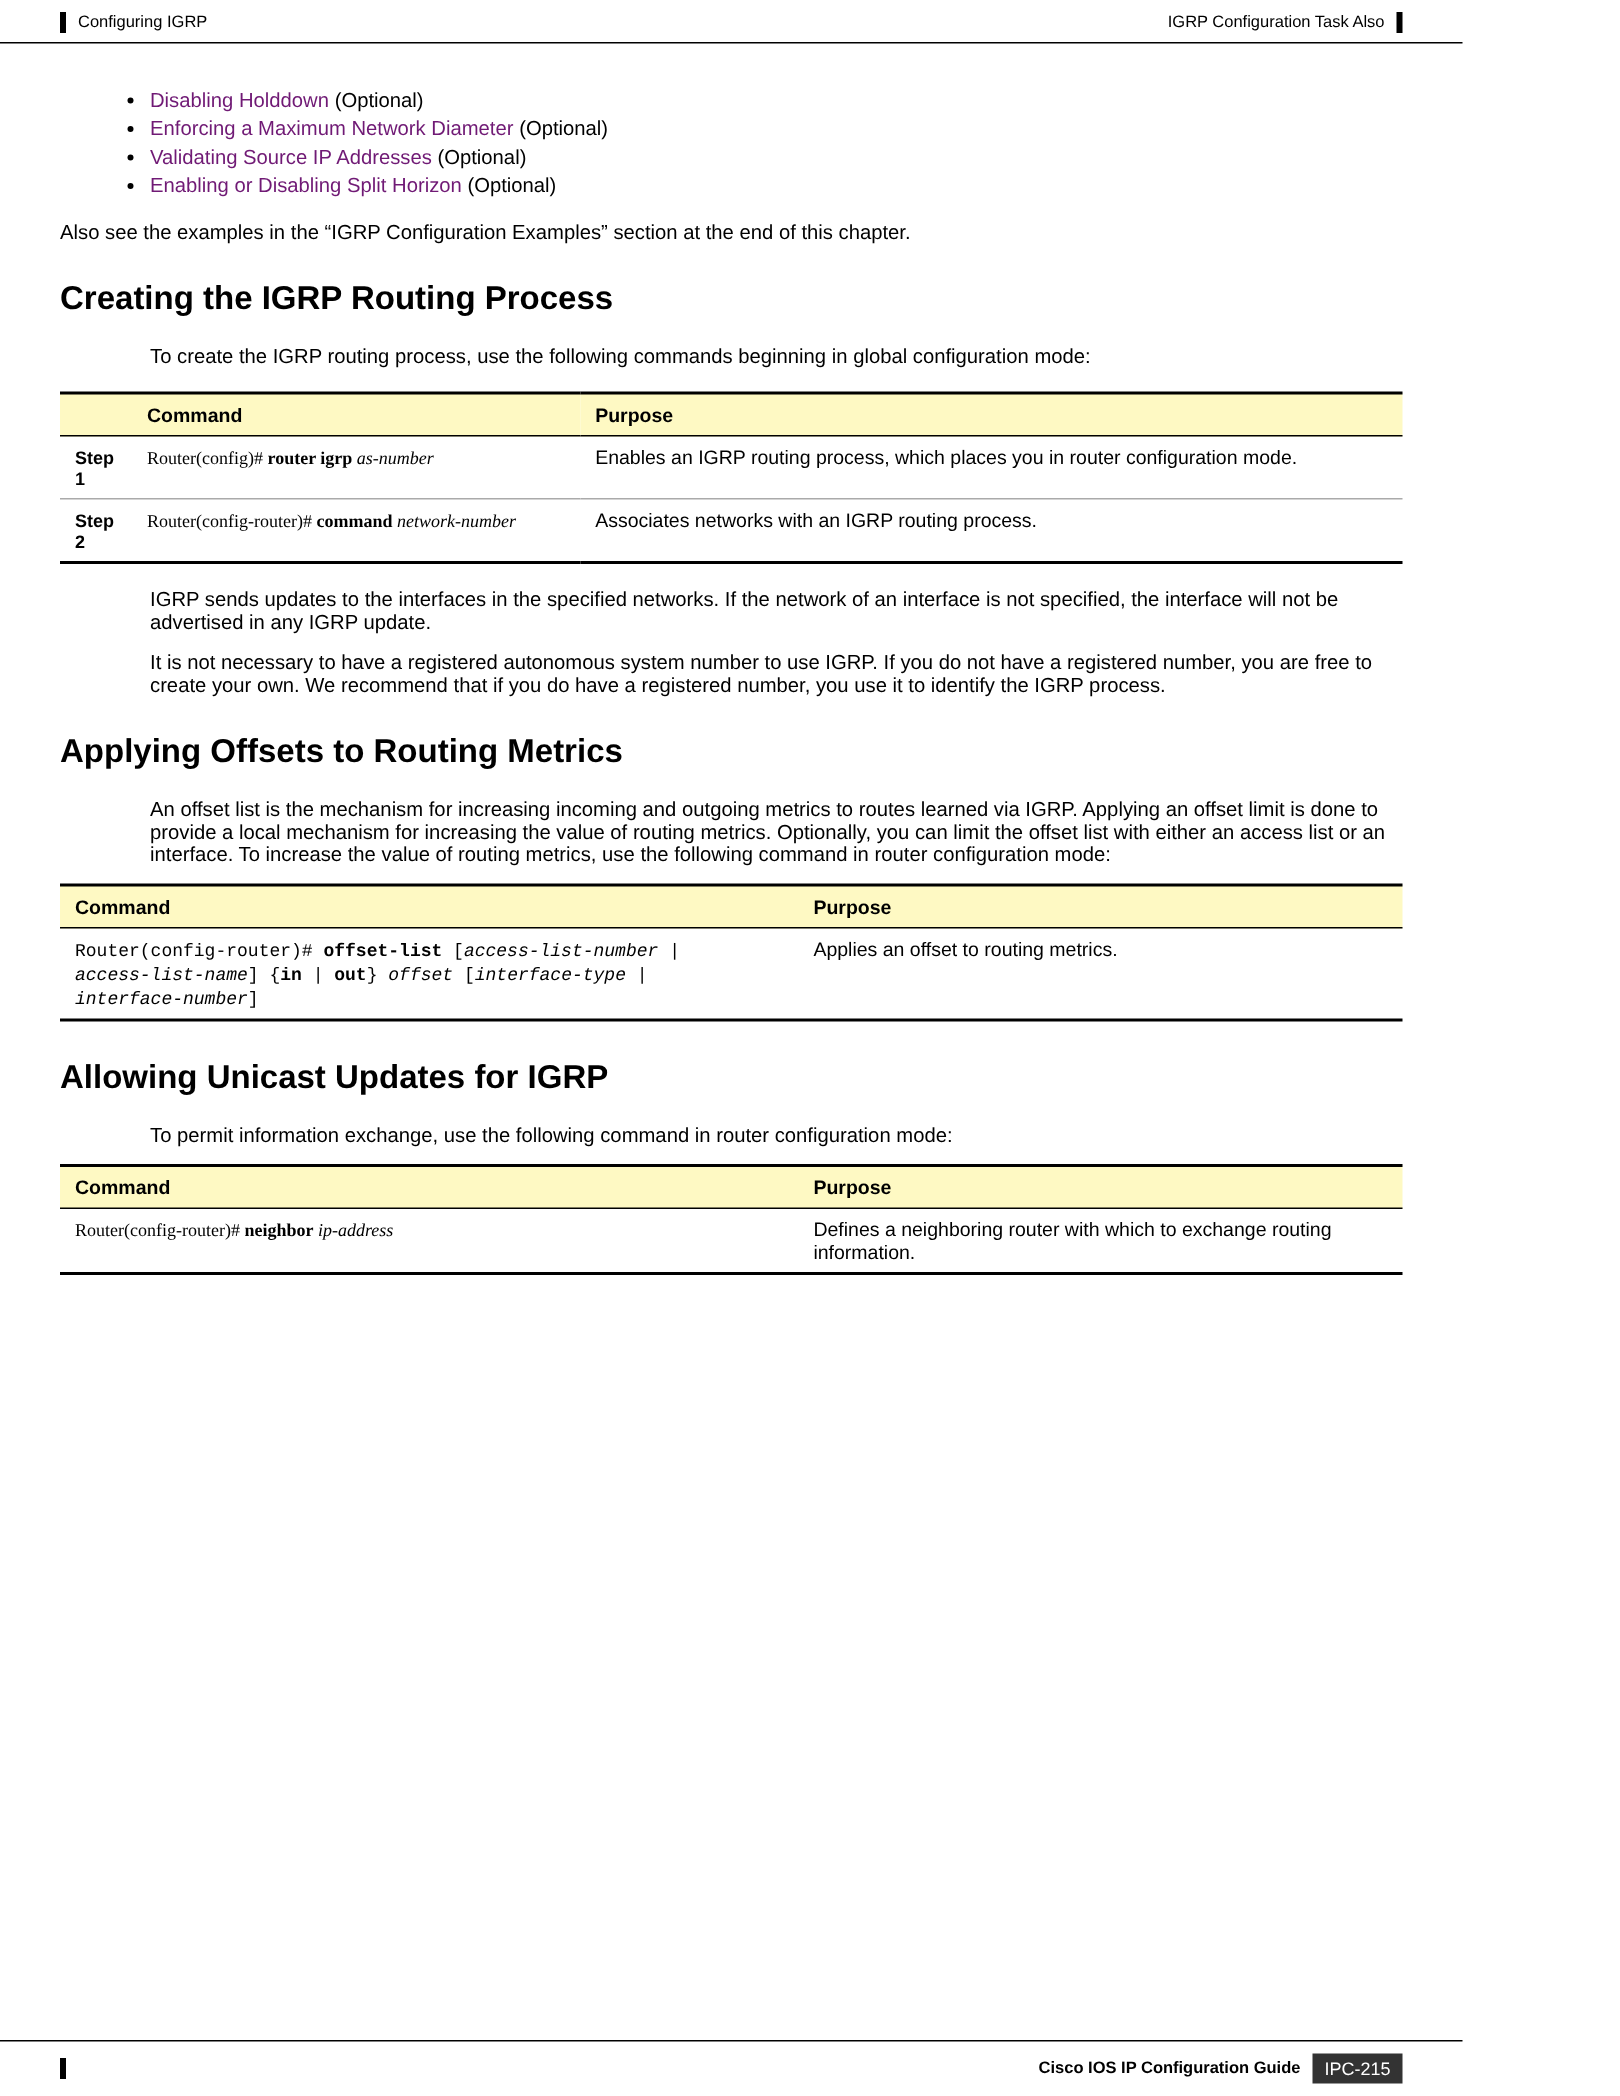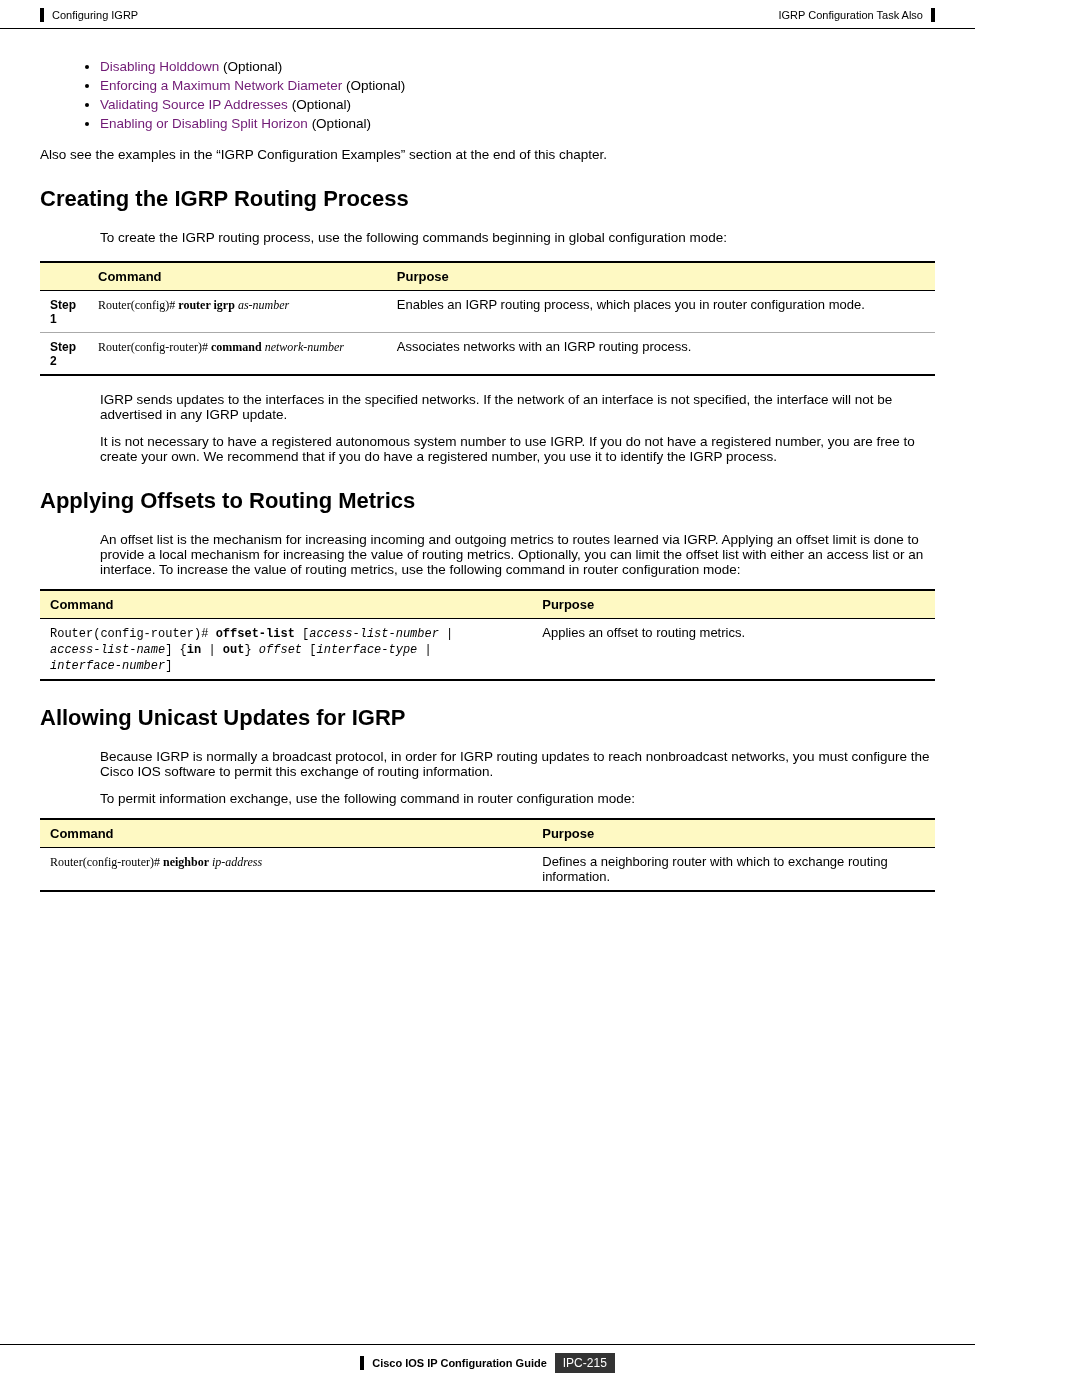--- a/index.html
+++ b/index.html
@@ -151,25 +151,25 @@
 
     .section-para {
       font-size: 13.5px;
       font-family: Arial, sans-serif;
       margin: 0 0 12px 60px;
     }
 
     
     .page-footer {
       position: absolute;
-      bottom: 16px;
+      bottom: 0;
       left: 0;
       right: 0;
       display: flex;
-      justify-content: center;
+      justify-content: space-between;
       align-items: center;
       padding: 8px 40px;
       border-top: 1px solid #000;
     }
     .footer-left {
       display: flex;
       align-items: center;
       font-size: 11px;
       font-family: Arial, sans-serif;
     }
@@ -289,21 +289,20 @@
           <td>
             <span class="offset-cmd">Router(config-router)# <b>offset-list</b> [<em>access-list-number</em> |<br><em>access-list-name</em>] {<b>in</b> | <b>out</b>} <em>offset</em> [<em>interface-type</em> |<br><em>interface-number</em>]</span>
           </td>
           <td>Applies an offset to routing metrics.</td>
         </tr>
       </tbody>
     </table>
 
     <h2 class="section-heading">Allowing Unicast Updates for IGRP</h2>
 
-    <p class="section-para">Because IGRP is normally a broadcast protocol, in order for IGRP routing updates to reach nonbroadcast networks, you must configure the Cisco IOS software to permit this exchange of routing information.</p>
     <p class="section-para">To permit information exchange, use the following command in router configuration mode:</p>
 
     <table class="cmd-table">
       <thead>
         <tr>
           <th>Command</th>
           <th>Purpose</th>
         </tr>
       </thead>
       <tbody>

